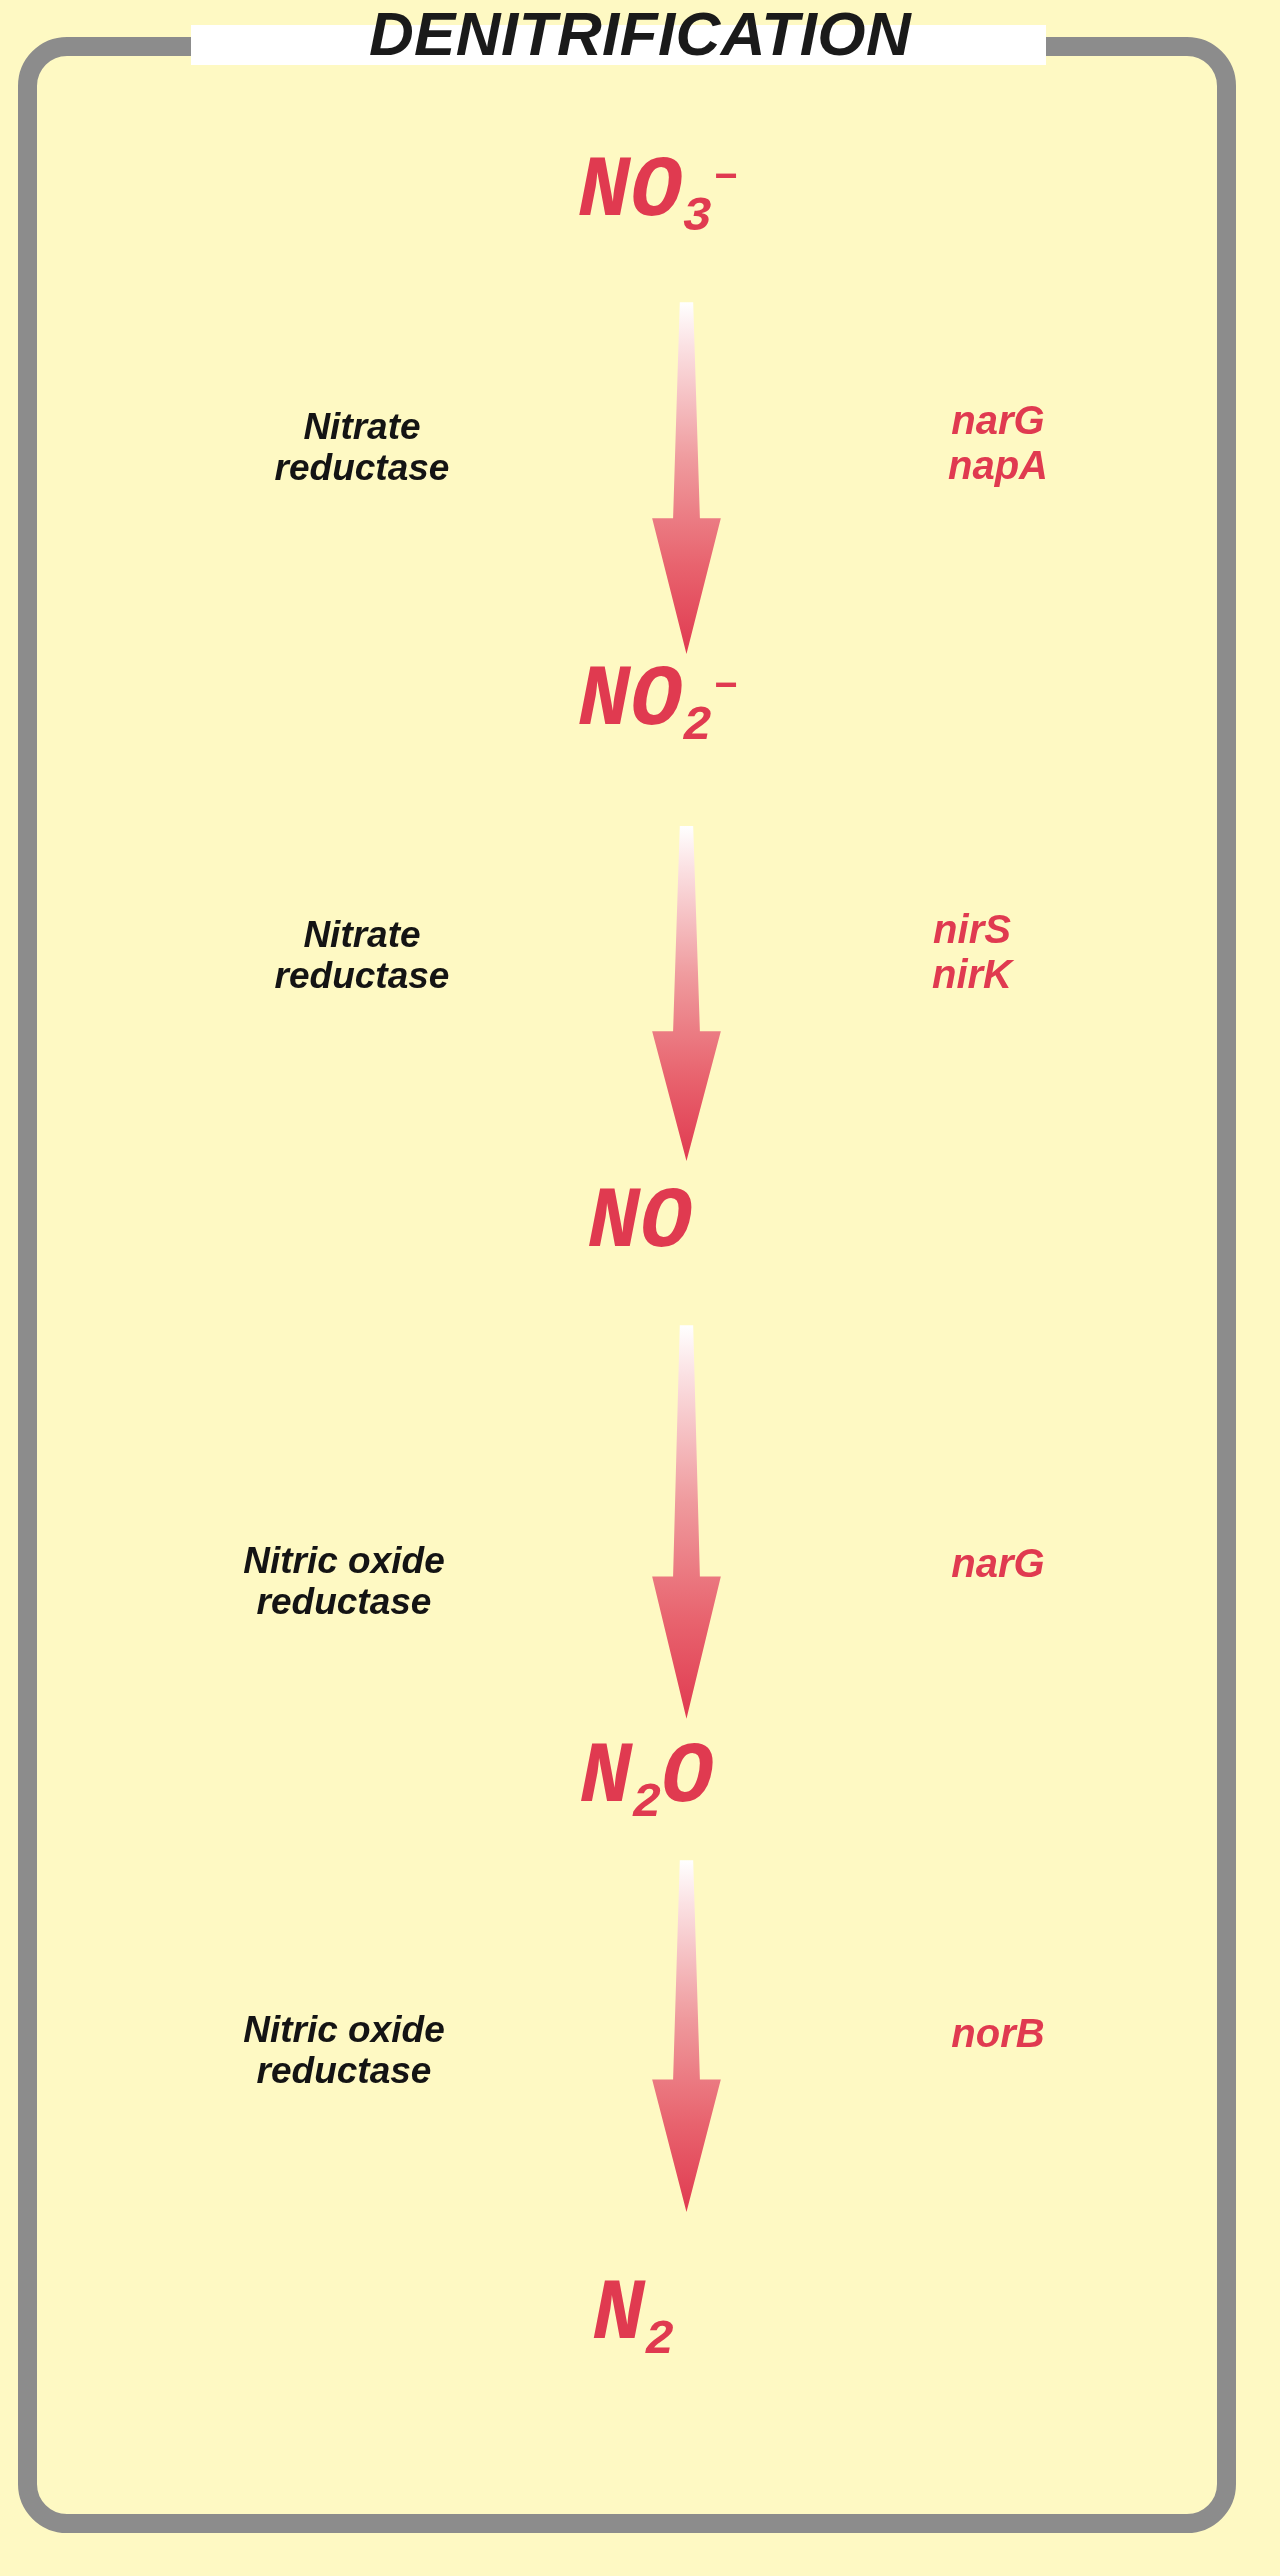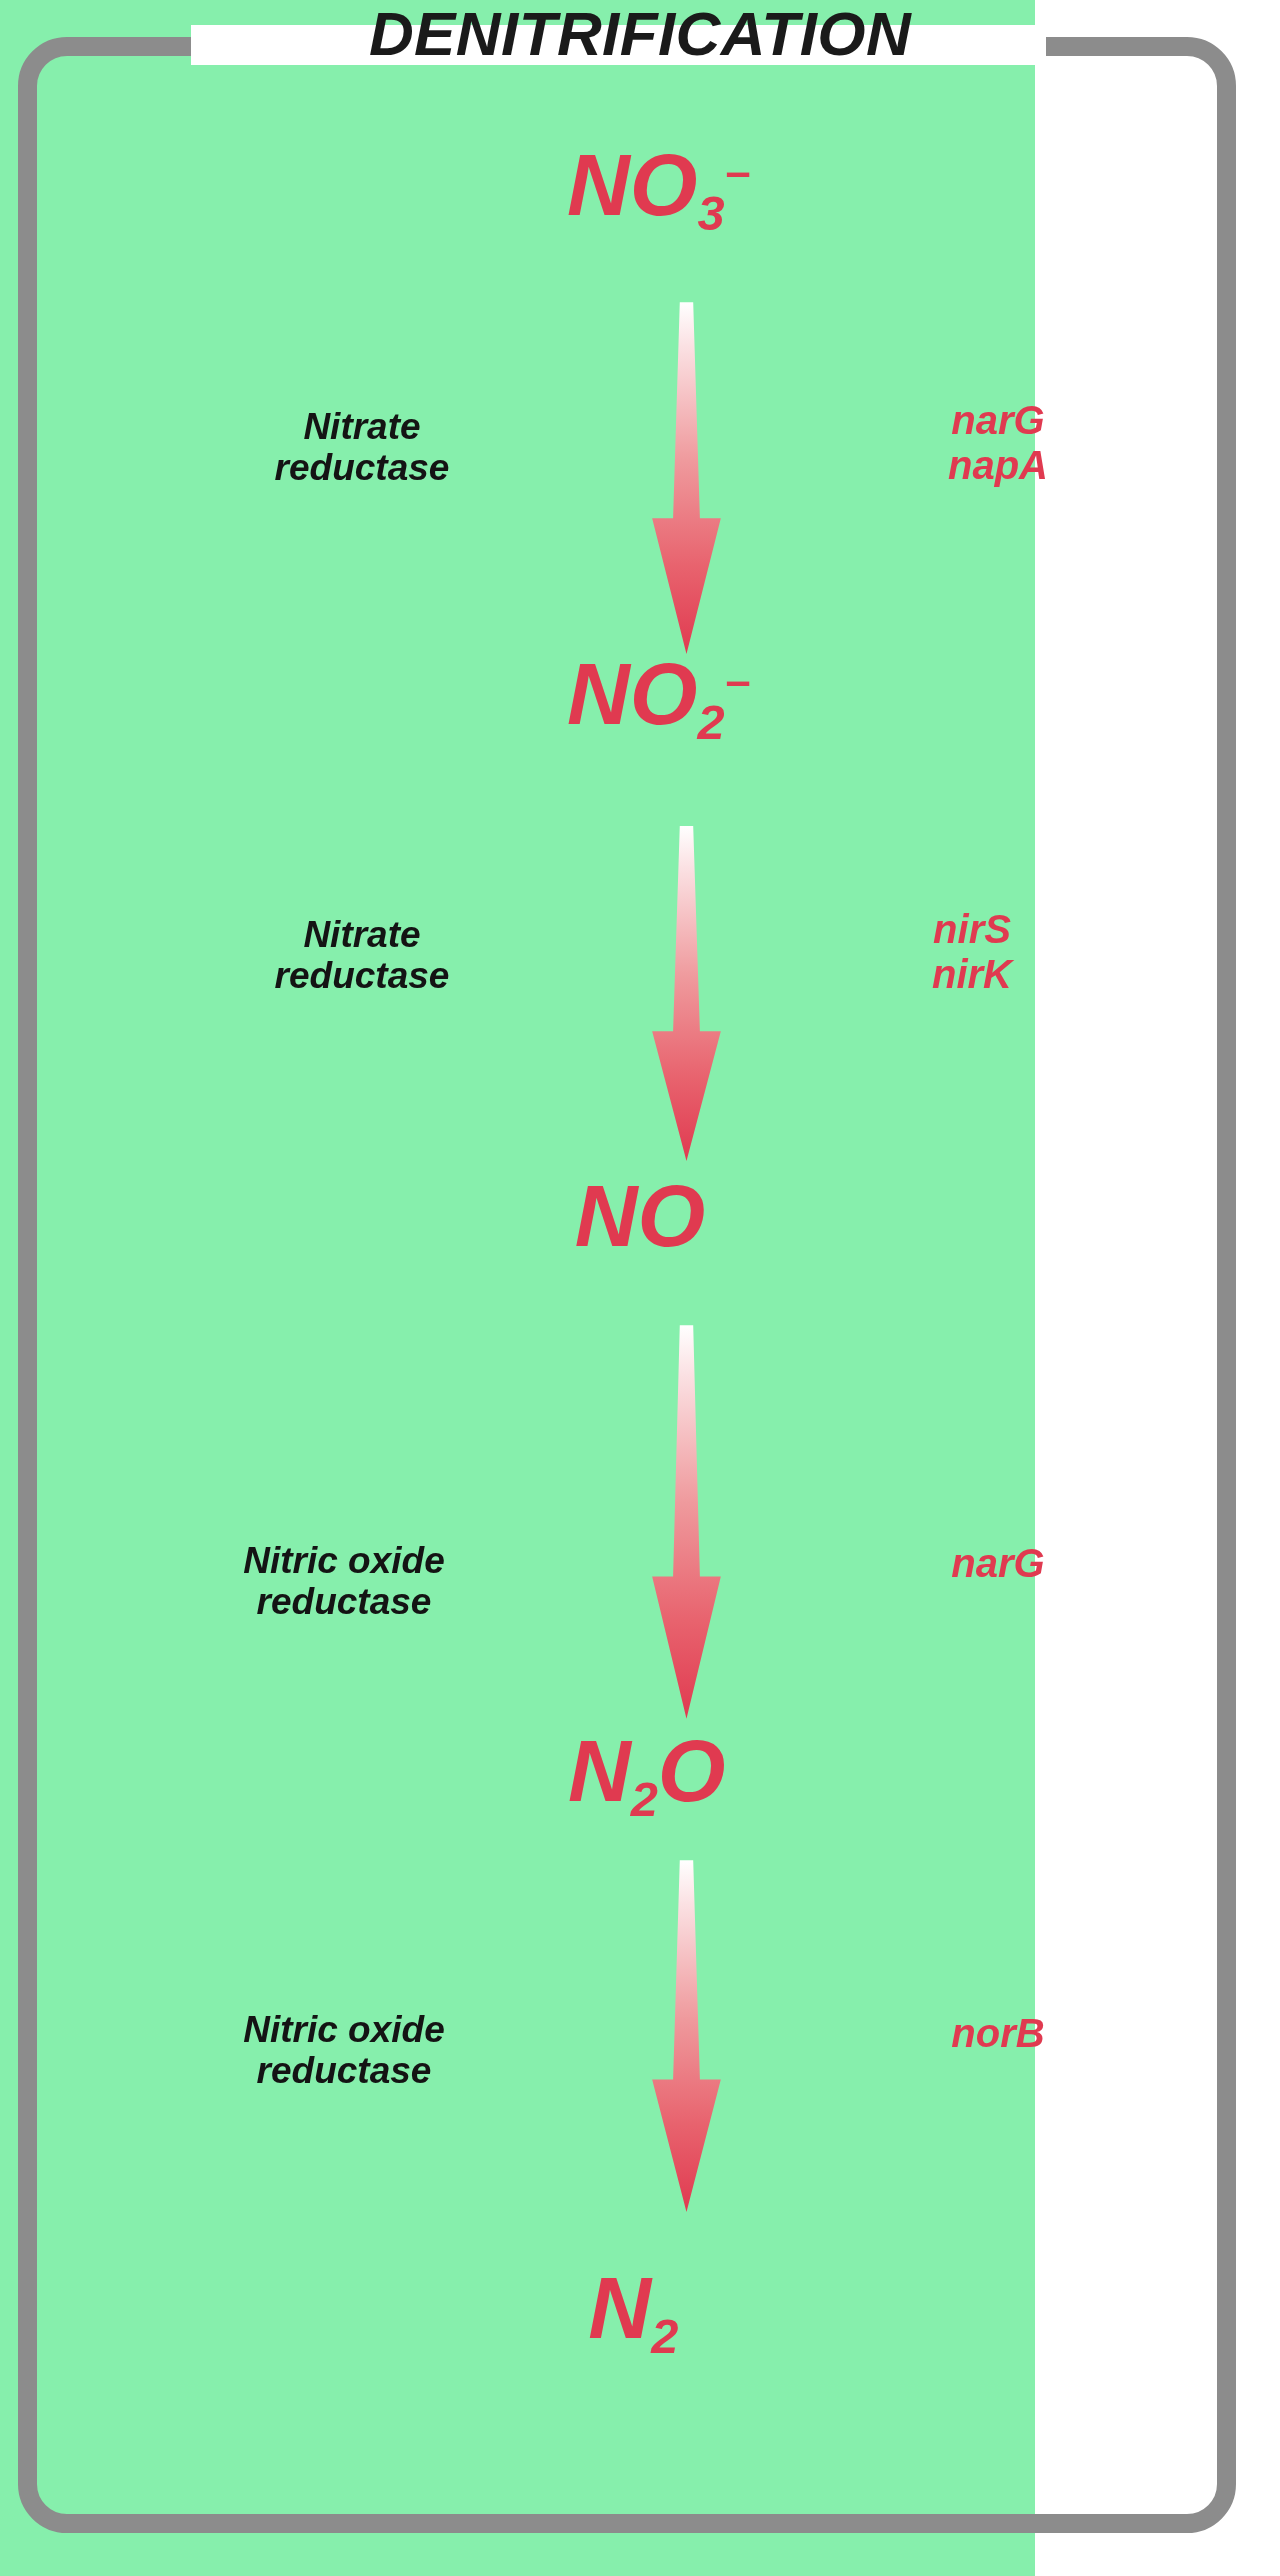--- a/index.html
+++ b/index.html
@@ -10,23 +10,23 @@
   body {
     width: 1280px;
     height: 2576px;
     font-family: "Liberation Sans", sans-serif;
     overflow: hidden;
   }
 
   
   #diagram {
     position: relative;
-    width: 1035px;
+    width: 1280px;
     height: 2576px;
-    background: #86efac;
+    background: #fef9c3;
   }
 
   .frame {
     position: absolute;
     left: 18.4px;
     top: 37px;
     width: 1218px;
     height: 2496px;
     box-sizing: border-box;
     border: 19px solid #8c8c8c;
@@ -92,21 +92,21 @@
   .species .sup {
     font-size: 0.52em;
     vertical-align: baseline;
     position: relative;
     top: -0.62em;
     left: 0.02em;
     font-style: normal;
     font-weight: bold;
   }
   
-  .species .body { position: relative; left: 18.4px; }
+  .species .body { position: relative; left: 18.4px; font-family: Liberation Mono, monospace; }
 
   
   .enzyme {
     position: absolute;
     width: 436px;
     text-align: center;
     color: #141414;
     font-weight: bold;
     font-style: italic;
     font-size: 37px;

